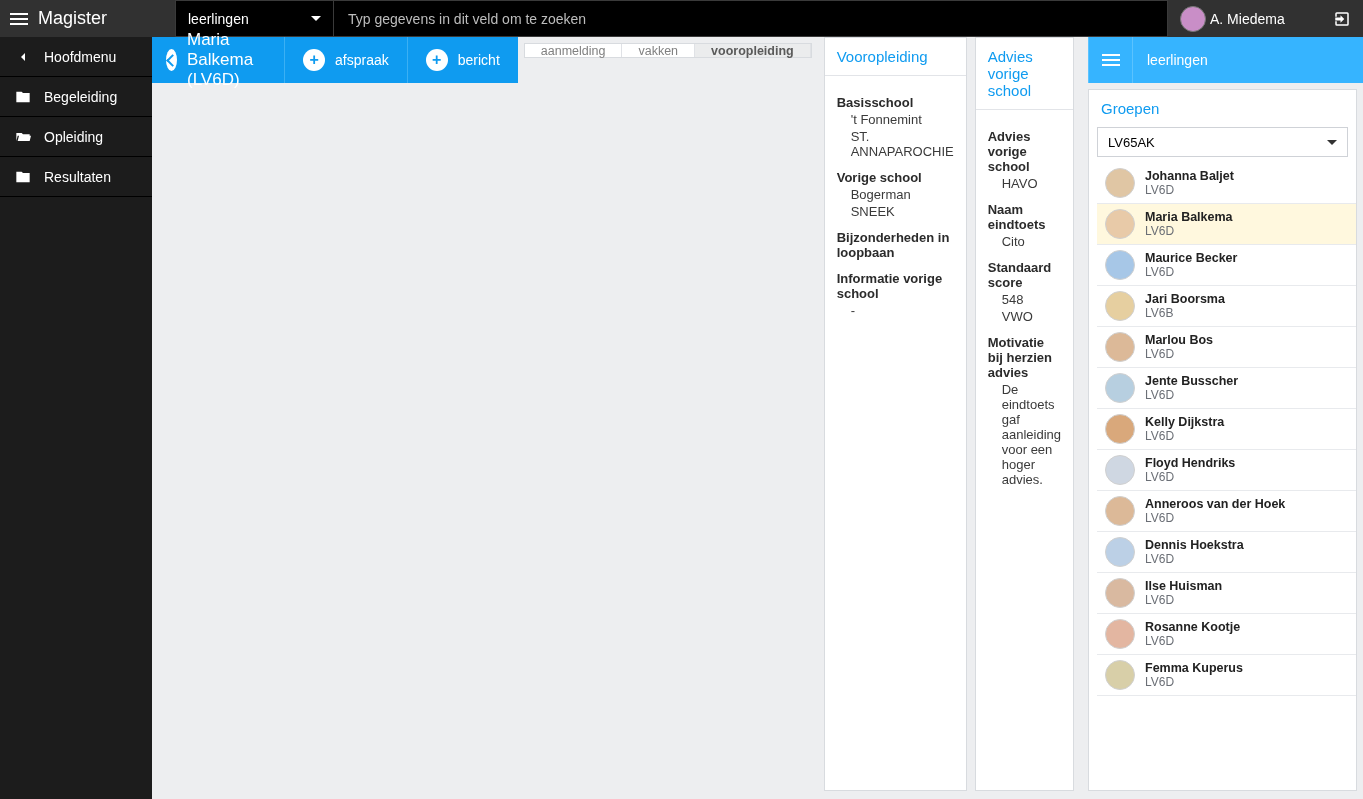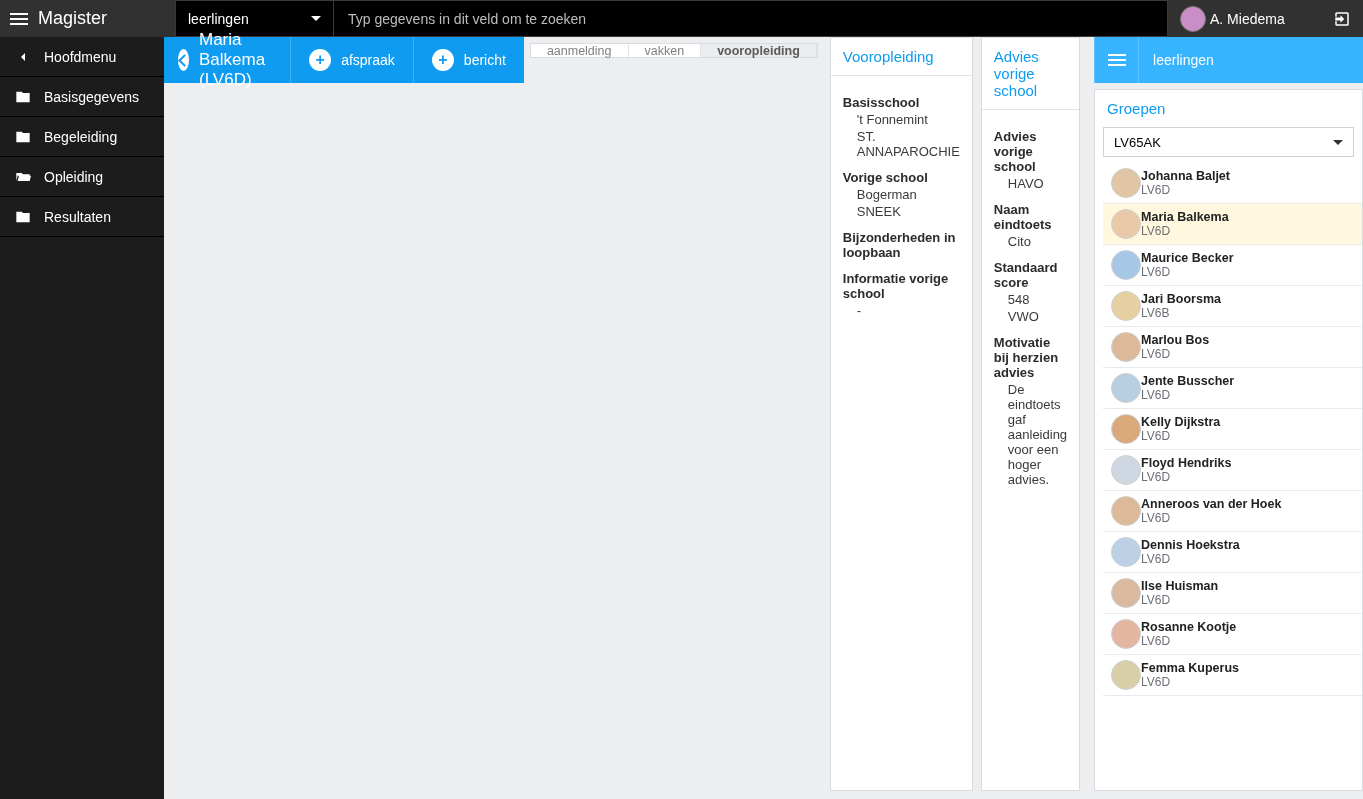--- a/index.html
+++ b/index.html
@@ -38,21 +38,21 @@
       justify-content: space-between; padding: 0 12px;
     }
     .user-left { display: flex; align-items: center; gap: 4px; }
     .avatar { width: 26px; height: 26px; border-radius: 50%; background: #c98ec7; border: 1px solid #777; }
     .user-name { font-size: 14px; color: #fff; }
     .logout-icon { width: 18px; height: 18px; }
 
     
     .layout { display: flex; height: calc(799px - 37px); }
     .sidebar {
-      width: 164px; background: #1c1c1c; color: #fff;
+      width: 152px; background: #1c1c1c; color: #fff;
       display: flex; flex-direction: column;
     }
     .sidebar-item {
       display: flex; align-items: center; gap: 12px;
       height: 40px; padding: 0 14px; font-size: 14px; cursor: pointer;
       border-bottom: 1px solid #000;
     }
     .sb-icon { width: 18px; height: 16px; display: inline-flex; align-items: center; justify-content: center; }
 
     
@@ -98,21 +98,21 @@
 
     .rr-card { margin: 6px 6px 0 0; background: #fff; border: 1px solid #d8dbdf; flex: 1; display: flex; flex-direction: column; min-height: 0; }
     .rr-card-title { color: #0f9bf0; font-size: 15px; padding: 10px 12px; }
     .group-select {
       height: 30px; margin: 0 8px 6px 8px; border: 1px solid #cfd2d7; display: flex; align-items: center;
       justify-content: space-between; padding: 0 10px; font-size: 13px; cursor: pointer;
     }
     .group-select .caret { width: 0; height: 0; border-left: 5px solid transparent; border-right: 5px solid transparent; border-top: 5px solid #333; }
 
     .student-list { flex: 1; overflow-y: scroll; margin: 0 0 8px 8px; }
-    .student-row { display: flex; align-items: center; padding: 5px 8px; border-top: 1px solid #e8eaed; cursor: pointer; }
+    .student-row { display: flex; align-items: center; gap: 10px; padding: 5px 8px; border-top: 1px solid #e8eaed; cursor: pointer; }
     .student-row:first-child { border-top: none; }
     .student-row.active { background: #fff8de; }
     .student-avatar { width: 30px; height: 30px; border-radius: 50%; background: #d9c7b0; border: 1px solid #d0d0d0; flex-shrink: 0; }
     .student-meta { display: flex; flex-direction: column; }
     .student-name { font-size: 12.5px; color: #222; font-weight: 600; }
     .student-class { font-size: 12px; color: #6b6f76; }
 
     
     .student-list::-webkit-scrollbar { width: 14px; }
     .student-list::-webkit-scrollbar-thumb { background: #c6c8cc; }
@@ -160,28 +160,20 @@
           </svg>
         </span>
         <span>Hoofdmenu</span>
       </div>
       <div class="sidebar-item">
         <span class="sb-icon">
           <svg viewBox="0 0 24 24" width="18" height="16">
             <path fill="#fff" d="M10 4H2v16h20V6H12l-2-2z"></path>
           </svg>
         </span>
-        <span>Basisgegevens</span>
-      </div>
-      <div class="sidebar-item">
-        <span class="sb-icon">
-          <svg viewBox="0 0 24 24" width="18" height="16">
-            <path fill="#fff" d="M10 4H2v16h20V6H12l-2-2z"></path>
-          </svg>
-        </span>
         <span>Begeleiding</span>
       </div>
       <div class="sidebar-item">
         <span class="sb-icon">
           <svg viewBox="0 0 24 24" width="18" height="16">
             <path fill="#fff" d="M2 6h8l2 2h10v2H4l-2 8V6zm2 12h18l2-8H6l-2 8z"></path>
           </svg>
         </span>
         <span>Opleiding</span>
       </div>

